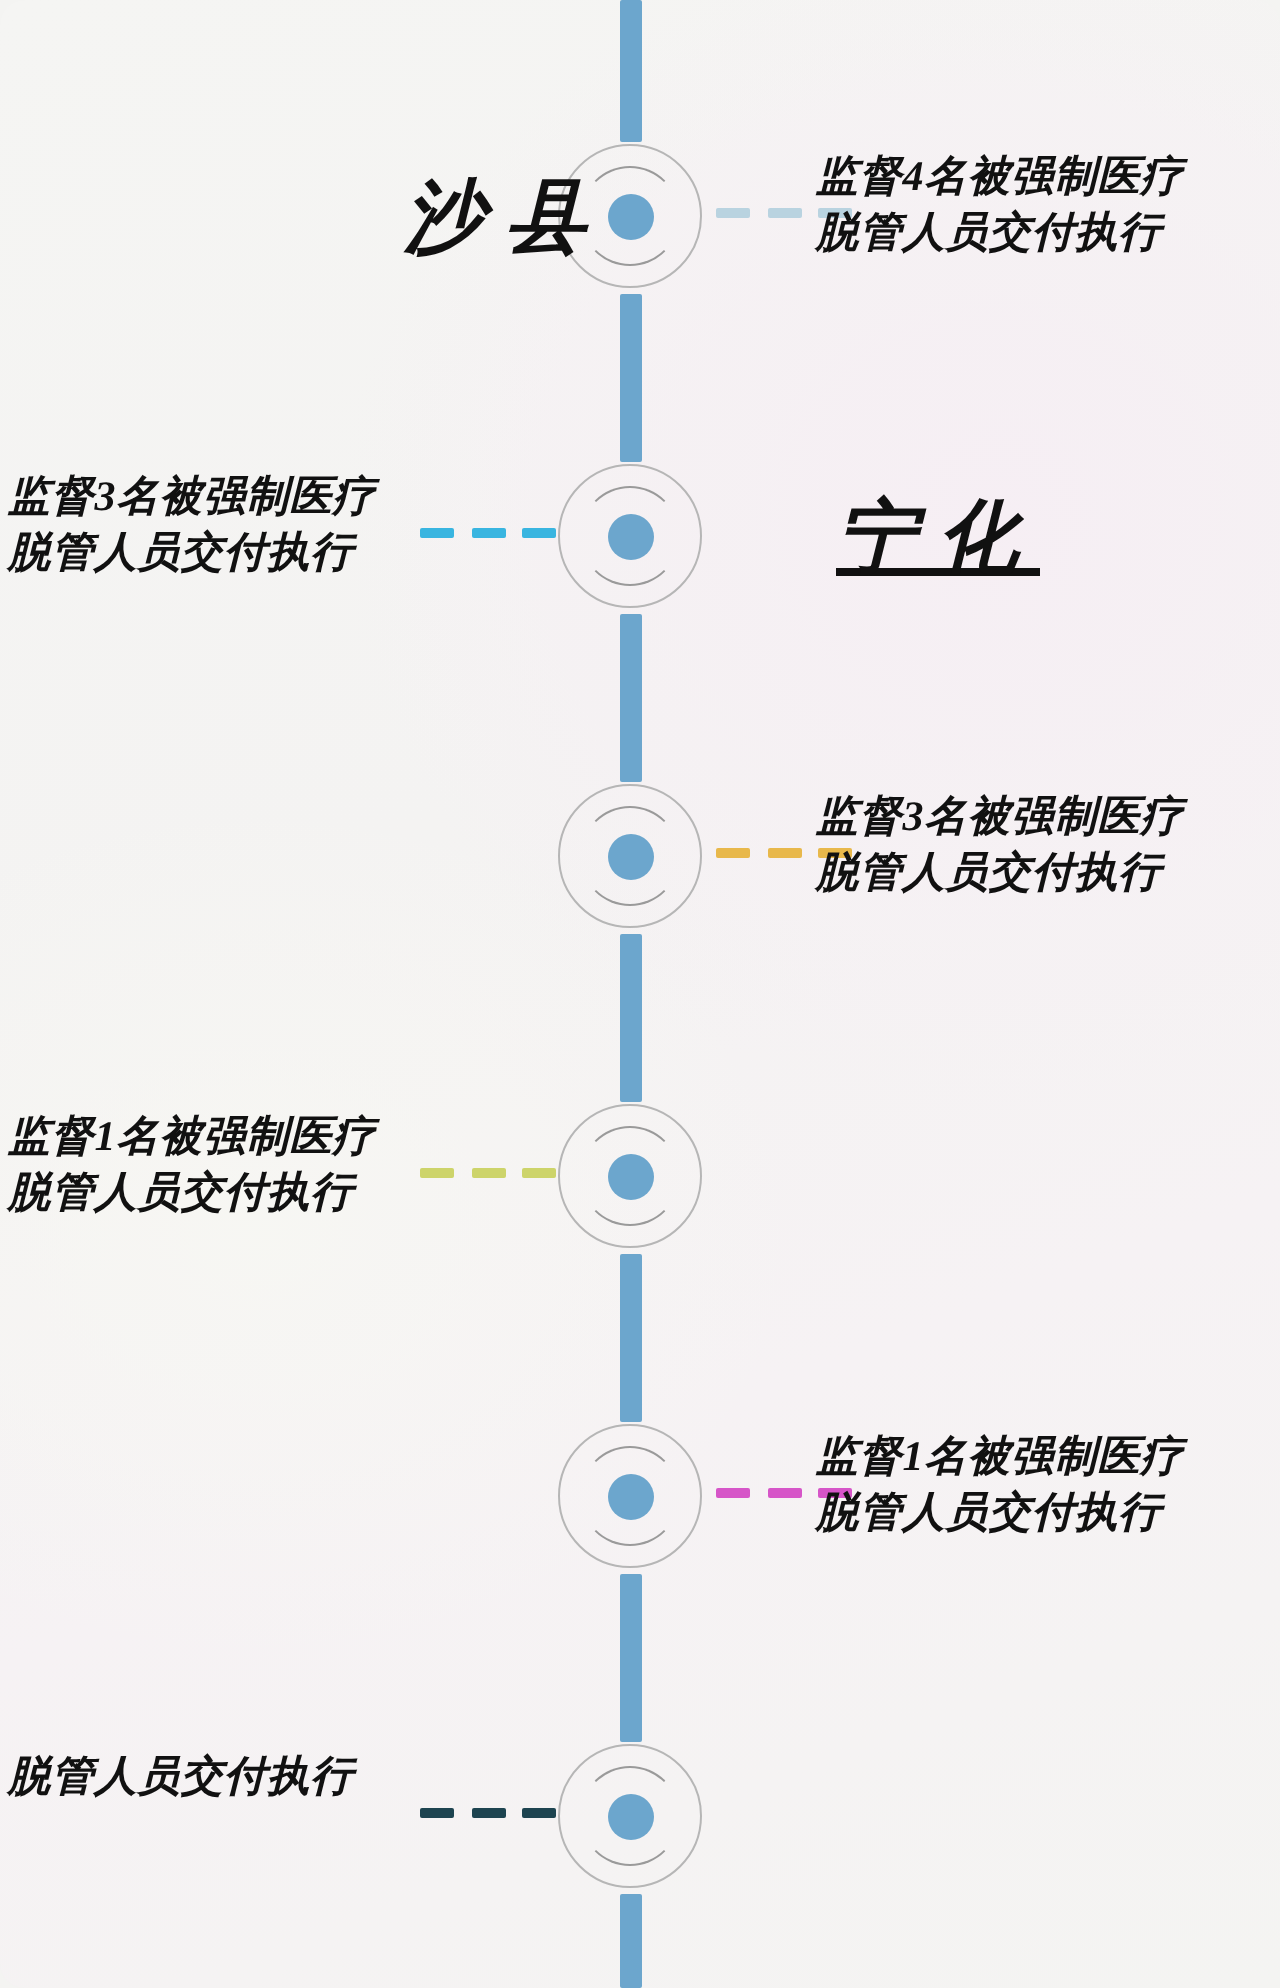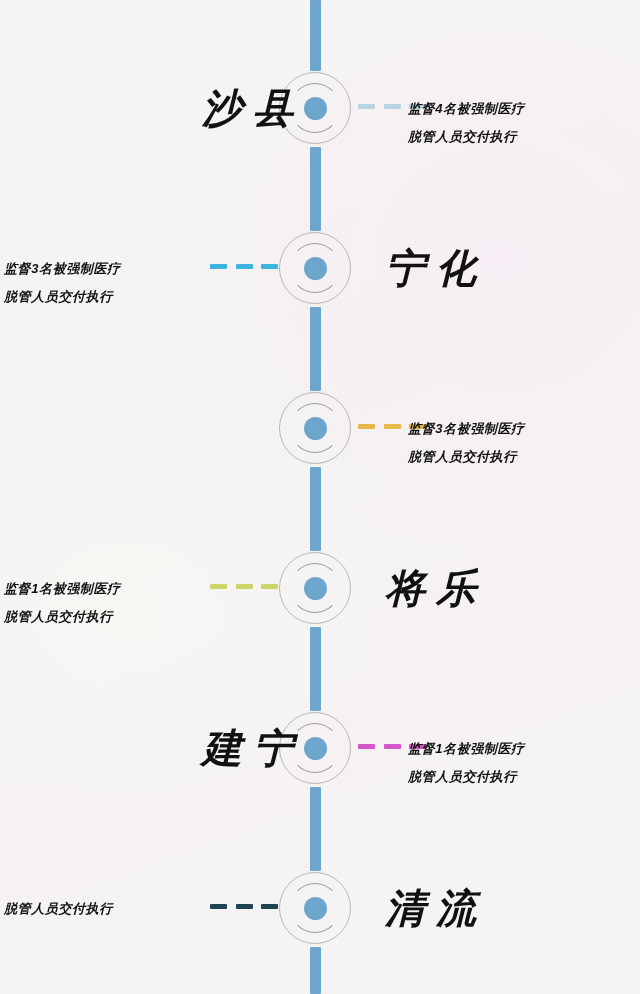--- a/index.html
+++ b/index.html
@@ -104,35 +104,34 @@
     font-size: 40px;
     line-height: 66px;
     color: #111;
     font-weight: 700;
     letter-spacing: 11px;
     font-family: "Liberation Serif", "DejaVu Serif", serif;
     font-style: italic;
     white-space: nowrap;
   }
   .county.left  { left: 152px; text-align: right; padding-right: 8px; box-sizing: border-box; }
-  .county.right { left: 348px; text-align: center; padding-left: 16px; box-sizing: border-box; }
+  .county.right { left: 360px; text-align: right; padding-left: 16px; box-sizing: border-box; text-decoration: underline; }
 
   
   .desc {
     position: absolute;
     top: 22px;
     width: 226px;
-    font-size: 13px;
+    font-size: 21px;
     line-height: 28px;
     color: #111;
     font-weight: 700;
     font-style: italic;
     letter-spacing: 0.6px;
-    font-family: Liberation Sans, sans-serif;
-    margin-top: 21px;
+    font-family: Liberation Serif, serif;
   }
   .desc.right { left: 408px; text-align: left; }
   .desc.left  { left: 4px; text-align: left; }
   .desc .line { display: block; white-space: nowrap; }
 </style>
 </head>
 <body>
 
 <div id="stage">
   <div id="axis-layer">
@@ -199,53 +198,50 @@
         <div class="marker">
           <div class="ring-outer"></div>
           <div class="ring-inner"></div>
           <div class="dot" style="background: rgb(108, 166, 205);"></div>
         </div>
         <div class="connector left" style="color: rgb(205, 212, 106);">
           <span class="dash"></span>
           <span class="dash"></span>
           <span class="dash"></span>
         </div>
-        <div class="county right">将乐</div>
         <div class="desc left">
           <span class="line">监督1名被强制医疗</span>
           <span class="line">脱管人员交付执行</span>
         </div>
       </div>
       <div class="node-row" style="top: 692px;">
         <div class="marker">
           <div class="ring-outer"></div>
           <div class="ring-inner"></div>
           <div class="dot" style="background: rgb(108, 166, 205);"></div>
         </div>
         <div class="connector right" style="color: rgb(214, 85, 200);">
           <span class="dash"></span>
           <span class="dash"></span>
           <span class="dash"></span>
         </div>
-        <div class="county left">建宁</div>
         <div class="desc right">
           <span class="line">监督1名被强制医疗</span>
           <span class="line">脱管人员交付执行</span>
         </div>
       </div>
       <div class="node-row" style="top: 852px;">
         <div class="marker">
           <div class="ring-outer"></div>
           <div class="ring-inner"></div>
           <div class="dot" style="background: rgb(108, 166, 205);"></div>
         </div>
         <div class="connector left" style="color: rgb(29, 68, 80);">
           <span class="dash"></span>
           <span class="dash"></span>
           <span class="dash"></span>
         </div>
-        <div class="county right">清流</div>
         <div class="desc left">
           <span class="line">脱管人员交付执行</span>
         </div>
       </div>
     </div>
 </div>
 
 </body></html>

